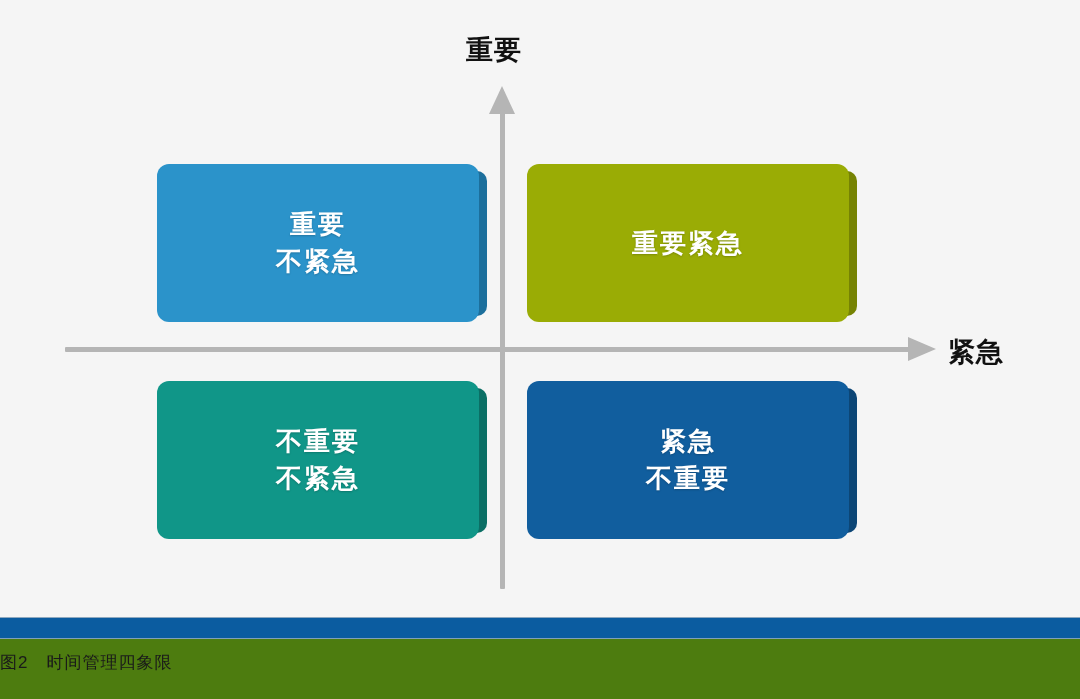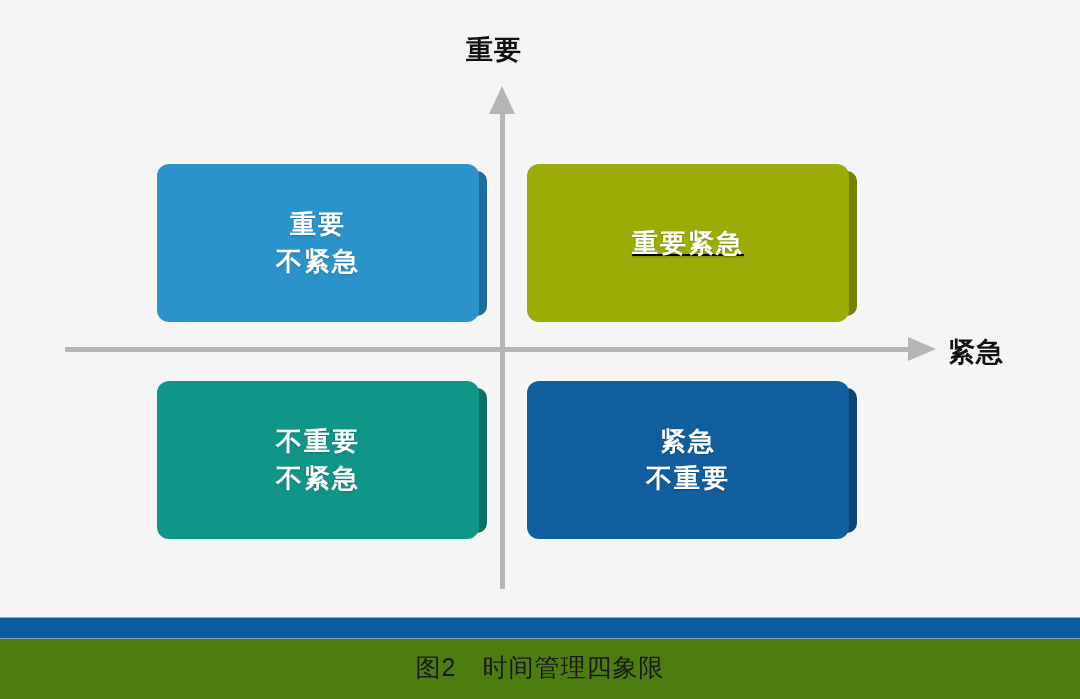--- a/index.html
+++ b/index.html
@@ -140,21 +140,21 @@
   .quad .labels span {
     display: block;
     color: #ffffff;
     font-weight: bold;
     font-size: 26px;
     letter-spacing: 2px;
     text-shadow: 0 1px 2px rgba(0,0,0,0.20);
   }
 
   #quad-tl { left: 157px; top: 164px; width: 322px; height: 158px; }
-  #quad-tr { left: 527px; top: 164px; width: 322px; height: 158px; text-decoration: underline; }
+  #quad-tr { left: 527px; top: 164px; width: 322px; height: 158px; }
   #quad-bl { left: 157px; top: 381px; width: 322px; height: 158px; }
   #quad-br { left: 527px; top: 381px; width: 322px; height: 158px; }
 
   
   .accent-bar {
     position: absolute;
     left: 0;
     top: 617px;
     width: 1080px;
     height: 22px;
@@ -163,23 +163,22 @@
     border-bottom: 1px solid #7fa0bb;
     box-sizing: border-box;
   }
 
   
   .caption {
     position: absolute;
     left: 0;
     top: 651px;
     width: 1080px;
-    text-align: center;
     color: #1a1a1a;
-    font-size: 25px;
+    font-size: 17px;
     font-weight: normal;
     letter-spacing: 1px;
     white-space: pre;
   }
 </style>
 </head>
 <body>
 
 <div id="page">
 

